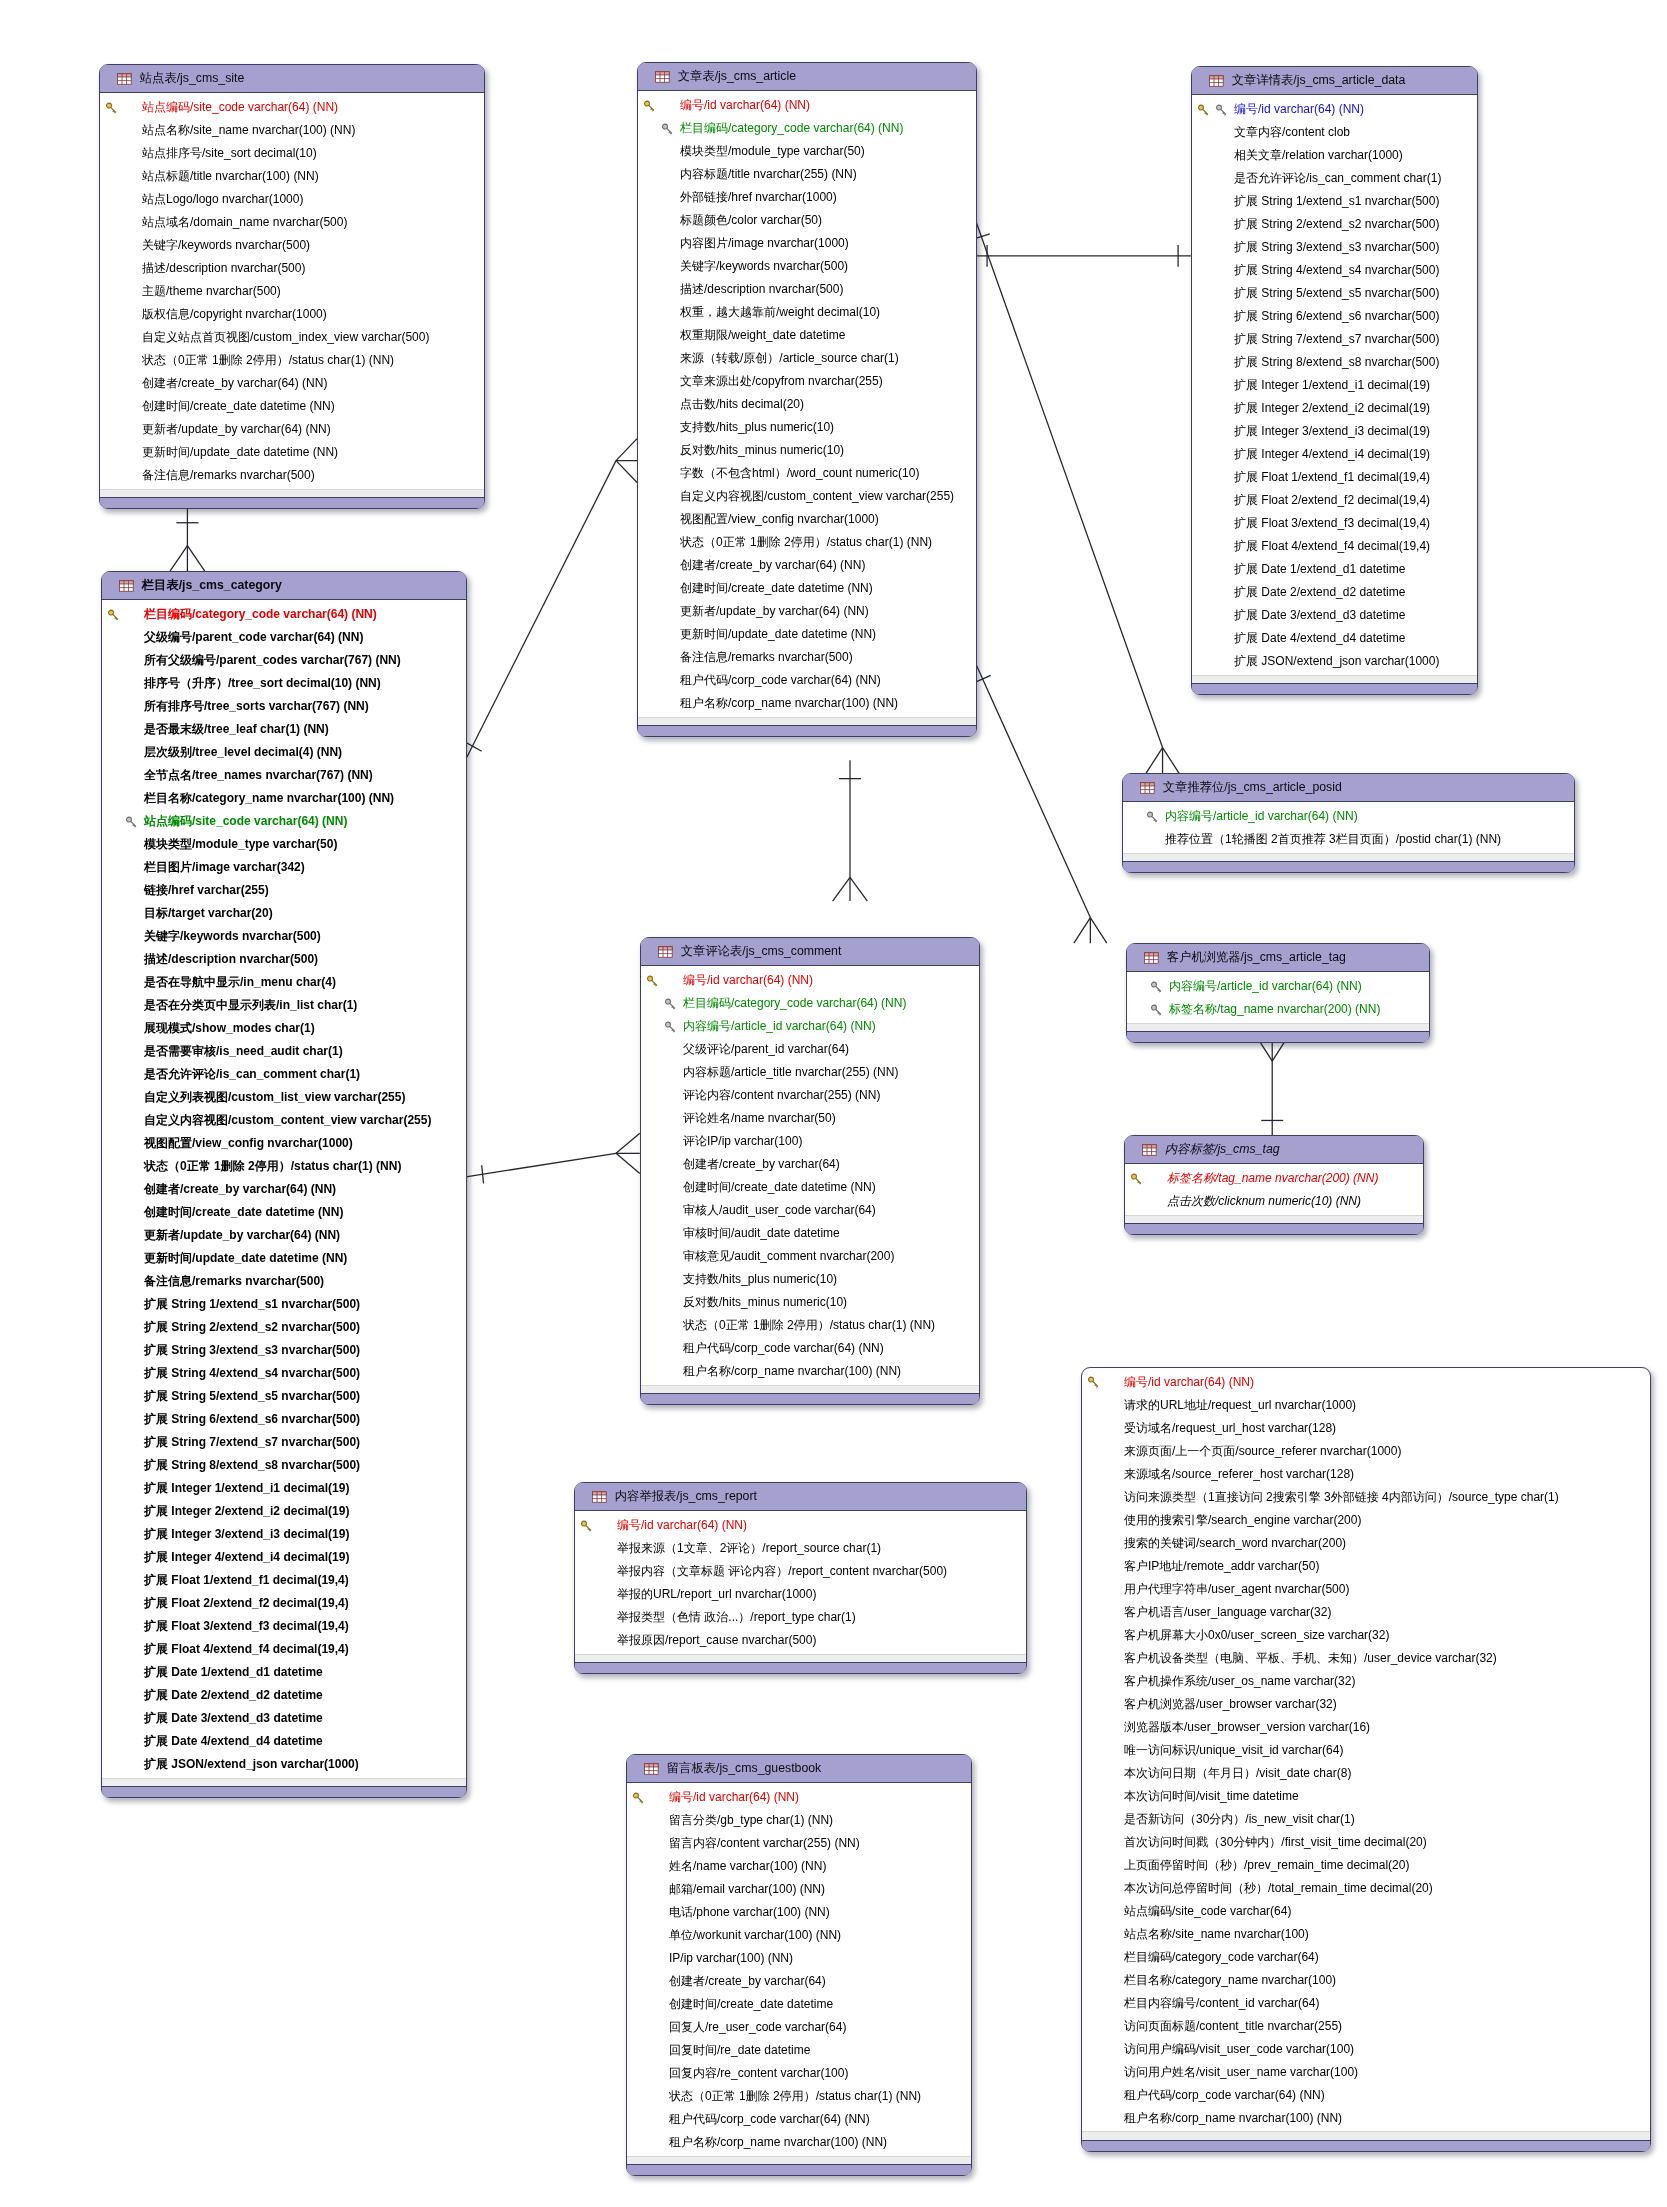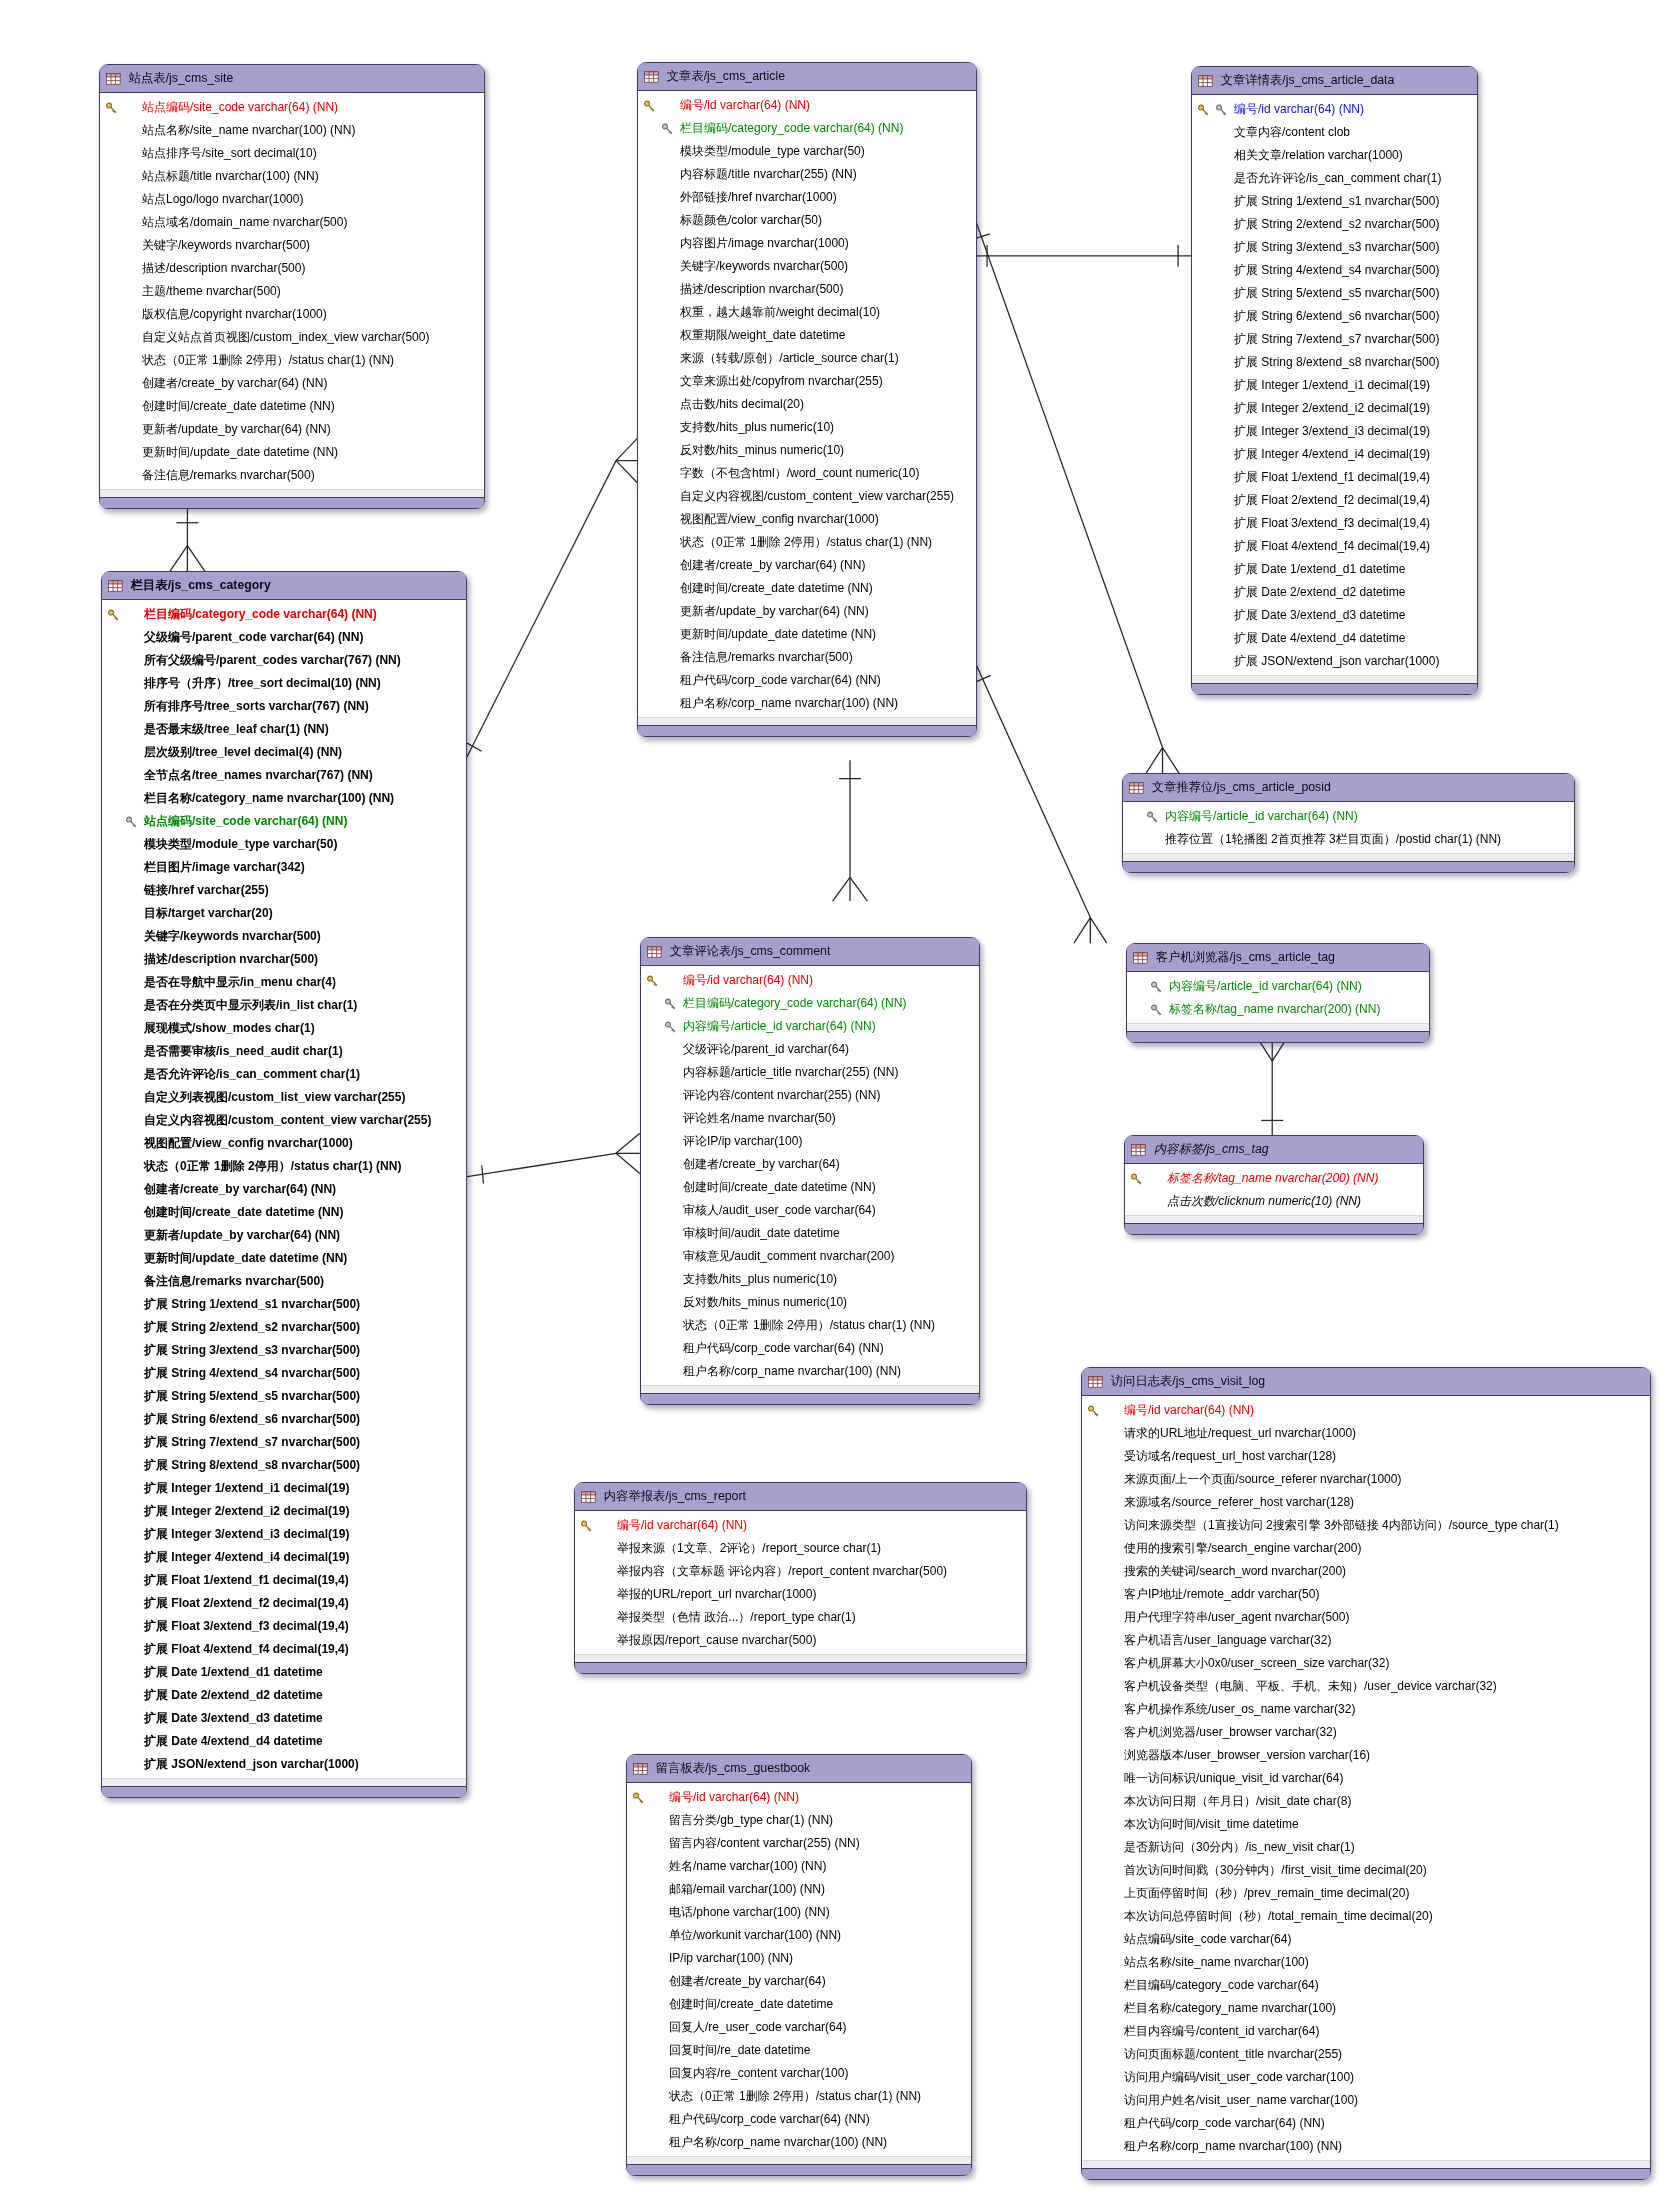--- a/index.html
+++ b/index.html
@@ -2,21 +2,21 @@
 <html style="font-size:14.6px"><head>
 <meta charset="utf-8">
 <style>
   html,body{margin:0;padding:0;background:#fff;}
   #canvas{position:relative;width:1668px;height:2208px;background:#ffffff;overflow:hidden;
           font-family:"Liberation Sans","DejaVu Sans",sans-serif;}
   #rel-layer{position:absolute;left:0;top:0;z-index:0;}
   .tbl{position:absolute;z-index:1;background:#ffffff;border:1.8px solid #3d3d66;border-radius:9.1px;
        box-shadow:2.7px 3.7px 5.5px rgba(40,40,70,.35);}
   .thead{height:27.4px;background:#a6a0cf;border-bottom:1.8px solid #3d3d66;border-radius:6.4px 6.4px 0 0;
-         display:flex;align-items:center;gap:8.2px;padding:0 6px;}
+         display:flex;align-items:center;gap:8.2px;padding:0 17px;}
   .ttitle{font-size:12.3px;color:#0a0a14;white-space:nowrap;}
   .rows{padding:2.7px 0 1.8px 0;}
   .row{height:23px;display:flex;align-items:center;}
   .keys{flex:0 0 42px;width:42px;position:relative;height:100%;}
   .keys svg{position:absolute;top:50%;transform:translateY(-50%);}
   .keys svg.k1{left:4.6px;}
   .keys svg.k2{left:23px;}
   .lbl{font-size:12px;color:#000;white-space:nowrap;line-height:23px;}
   .tfoot-gray{height:7.3px;background:#ededed;border-top:0.9px solid #d6d6d6;}
   .tfoot-bar{height:10px;background:#a6a0cf;border-top:0.9px solid #3d3d66;border-radius:0 0 6.4px 6.4px;}
@@ -978,30 +978,20 @@
           </div>
           <div class="row">
             <span class="keys"></span>
             <span class="lbl">租户名称/corp_name nvarchar(100) (NN)</span>
           </div>
         </div>
     <div class="tfoot-gray"></div>
     <div class="tfoot-bar"></div>
   </div>
       <div class="tbl" style="left: 1081px; top: 1367px; width: 568px;">
-    <div class="thead">
-      <svg viewBox="0 0 18 14" width="14.6" height="12">
-        <rect x="0.5" y="0.5" width="17" height="13" fill="#ffffff" stroke="#7d3a3a"></rect>
-        <rect x="0.5" y="0.5" width="17" height="4" fill="#d9a7a7" stroke="#7d3a3a"></rect>
-        <line x1="6.2" y1="0.5" x2="6.2" y2="13.5" stroke="#7d3a3a"></line>
-        <line x1="11.8" y1="0.5" x2="11.8" y2="13.5" stroke="#7d3a3a"></line>
-        <line x1="0.5" y1="9" x2="17.5" y2="9" stroke="#7d3a3a"></line>
-      </svg>
-      <span class="ttitle">访问日志表/js_cms_visit_log</span>
-    </div>
     <div class="rows">
           <div class="row">
             <span class="keys">
               <svg viewBox="0 0 16 16" width="12.8" height="12.8" class="k1">
                 <circle cx="5" cy="5" r="3.1" fill="#e8c254" stroke="#8a6d1f" stroke-width="1.3"></circle>
                 <path d="M7.2 7.2 L13.6 13.6 M11.2 11.2 L9.7 12.7 M13.2 13.2 L11.7 14.7" fill="none" stroke="#8a6d1f" stroke-width="1.6"></path>
               </svg>
             </span>
             <span class="lbl" style="color: rgb(225, 0, 0);">编号/id varchar(64) (NN)</span>
           </div>

